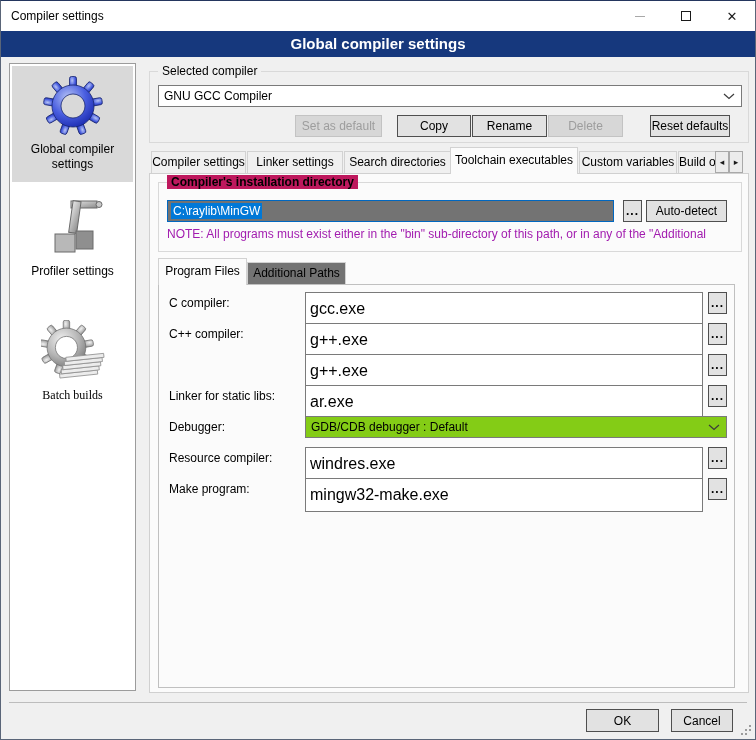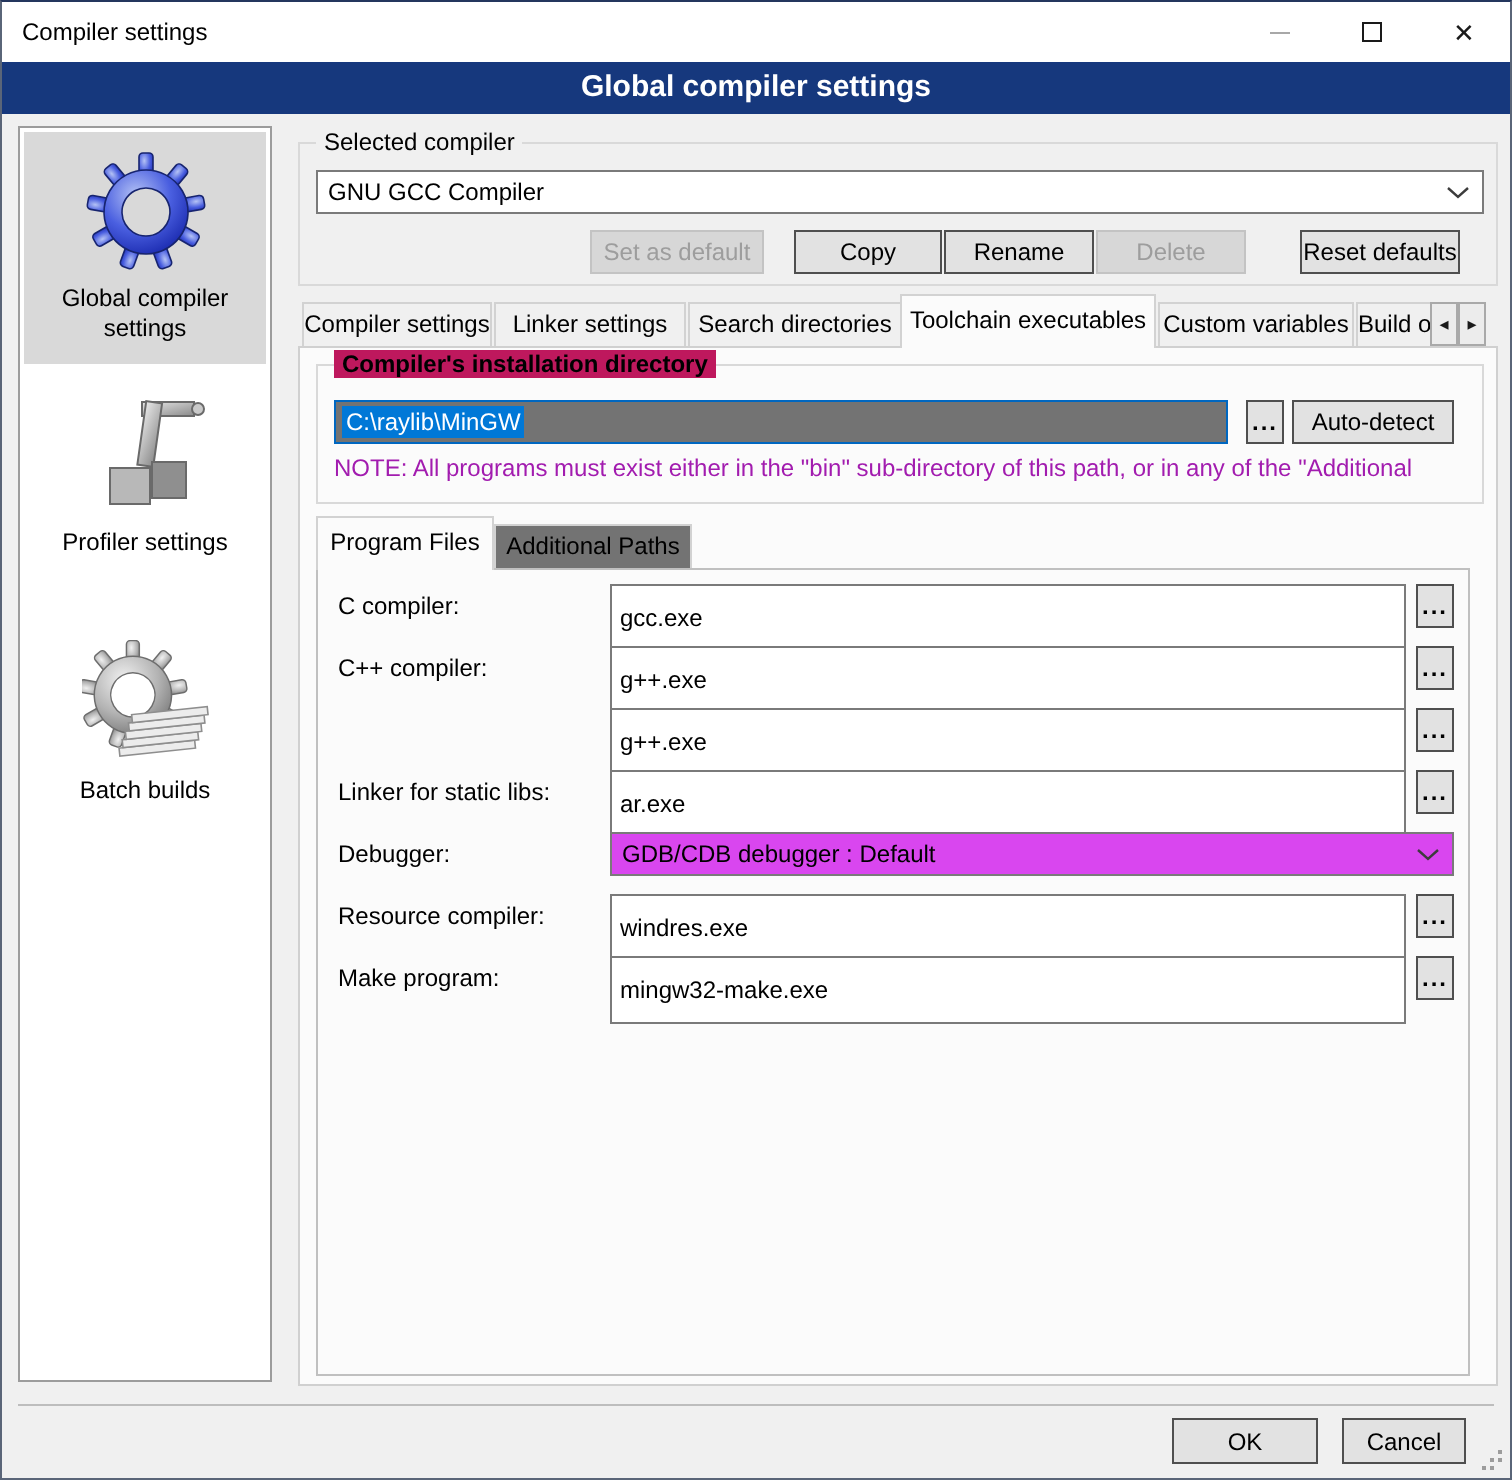--- a/index.html
+++ b/index.html
@@ -35,31 +35,31 @@
 
   
   .group { position:absolute; border:1px solid #d9d9d9; }
   .group-label { position:absolute; top:-8px; left:8px; padding:0 4px; font-size:12px; }
   .on-gray { background:#f0f0f0; }
   .on-white { background:#be185d;font-weight:bold; }
 
   
   .combo { position:absolute; height:22px; background:#fff; border:1px solid #7a7a7a;
            display:flex; align-items:center; padding:0 6px 0 5px; cursor:default; }
-  .combo.gray { background:#d946ef; }
+  .combo.gray { background:#84cc16; }
   .combo .combo-text { flex:1; overflow:hidden; white-space:nowrap; }
   .chev { flex:0 0 auto; }
 
   .btn { position:absolute; height:22px; background:#e2e2e2; border:1px solid #4f4f4f;
          font-family:"Liberation Sans", sans-serif; font-size:12px; color:#000;
          text-align:center; line-height:20px; cursor:default; }
   .btn.disabled { background:#d7d7d7; border-color:#c3c3c3; color:#9d9d9d; }
 
   .txt { position:absolute; height:24px; background:#fff; border:1px solid #7a7a7a;
-         font-family:"Liberation Sans", sans-serif; font-size:12px; padding:16px 4px; }
+         font-family:"Liberation Sans", sans-serif; font-size:16px; padding:16px 4px; }
   input.txt { outline:none; }
 
   
   .path-field { position:absolute; height:22px; background:#737373; border:1px solid #0067c0;
                 display:flex; align-items:center; padding-left:3px; overflow:hidden; }
   .path-sel { color:#fff; padding:1px 2px; white-space:nowrap; }
 
   .note { position:absolute; white-space:nowrap; overflow:hidden; font-size:12px; }
 
   
@@ -152,21 +152,21 @@
             <rect x="30" y="5" width="26" height="7" fill="url(#gradTool)"></rect>
             <circle cx="58" cy="8.5" r="3" fill="#c9c9c9"></circle>
             <rect x="30" y="5" width="8" height="32" fill="url(#gradTool)" transform="rotate(8 34 20)"></rect>
             <rect x="14" y="38" width="20" height="18" fill="#b8b8b8"></rect>
             <rect x="35" y="35" width="17" height="18" fill="#8f8f8f"></rect>
           </g>
         </svg>
         <div class="side-label">Profiler settings</div>
       </div>
 
-      <div class="side-item" style="top:248px;">
+      <div class="side-item" style="top:248px;font-family:Liberation Serif, serif;">
         <svg class="icon" viewBox="0 0 64 66">
           <defs>
             <radialGradient id="gradGray" cx="38%" cy="30%" r="75%">
               <stop offset="0%" stop-color="#f0f0f0"></stop>
                 <stop offset="60%" stop-color="#b3b3b3"></stop>
                 <stop offset="100%" stop-color="#7d7d7d"></stop>
             </radialGradient>
           </defs>
           <g fill="url(#gradGray)" stroke="#6d6d6d" stroke-width="0.8" transform="translate(-4,-2) scale(0.92)">
             <rect x="28.5" y="2.5" width="7" height="13" rx="2"></rect>

